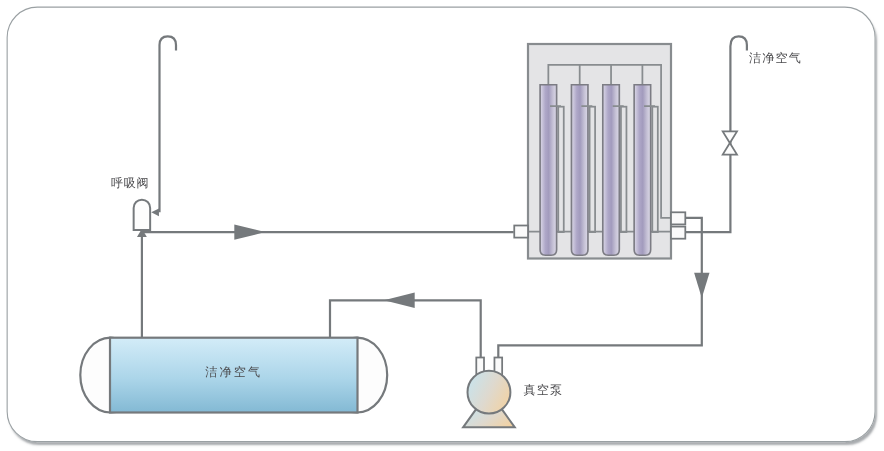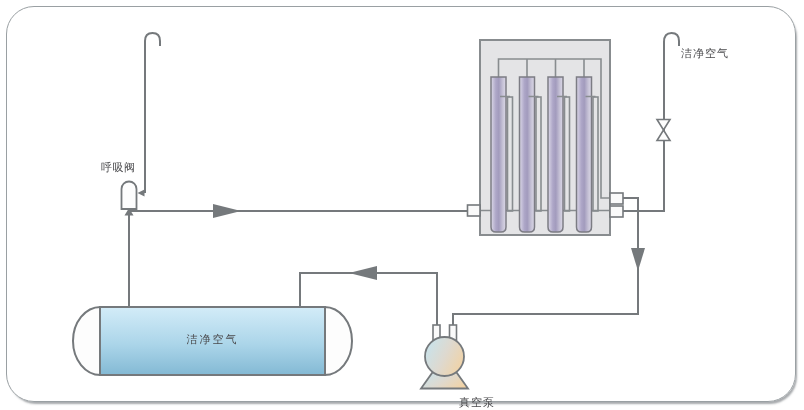--- a/index.html
+++ b/index.html
@@ -135,14 +135,14 @@
       <rect class="port" x="433" y="325" width="7" height="16"></rect>
       <rect class="port" x="449.5" y="325" width="7" height="16"></rect>
       <path d="M433.5,371 H455.5 L468,388.5 H421 Z" fill="url(#pumpGrad)" stroke="#75797c" stroke-width="1.8"></path>
       <circle cx="444.5" cy="356.5" r="19.5" fill="url(#pumpGrad)" stroke="#75797c" stroke-width="1.8"></circle>
     </g>
   </svg>
 
   <div class="label" style="left:101px;top:161px;letter-spacing:0.5px;">呼吸阀</div>
   <div class="label" style="left:681px;top:47px;">洁净空气</div>
   <div class="label tank" style="left:100px;top:333px;">洁净空气</div>
-  <div class="label" style="left:459px;top:349px;margin-top:47px;">真空泵</div>
+  <div class="label" style="left:476px;top:349px;">真空泵</div>
 </div>
 
 </body></html>

